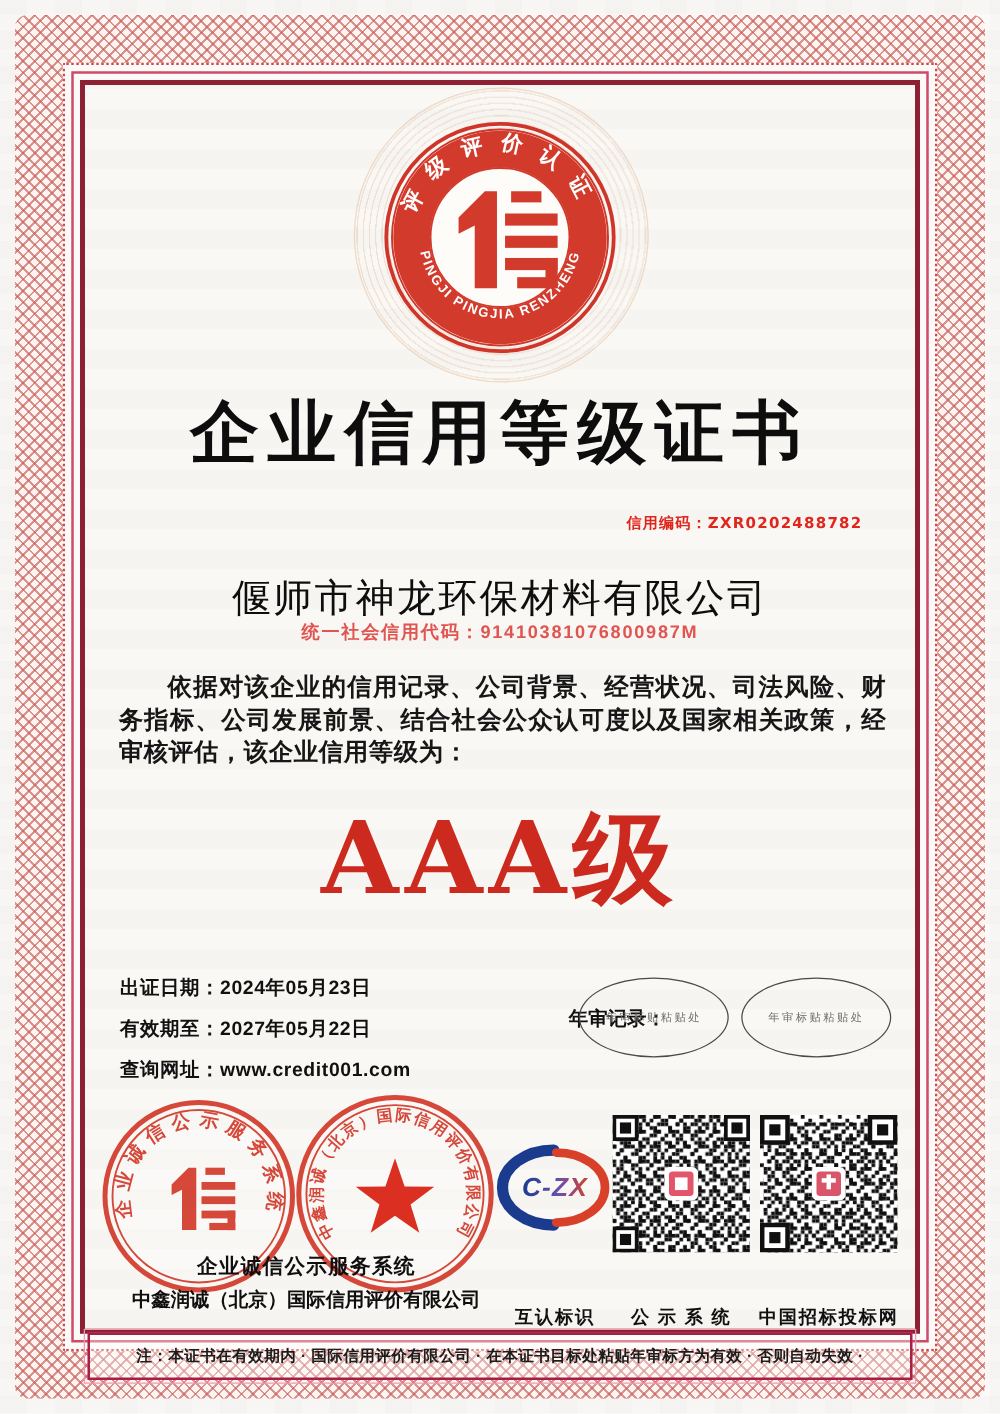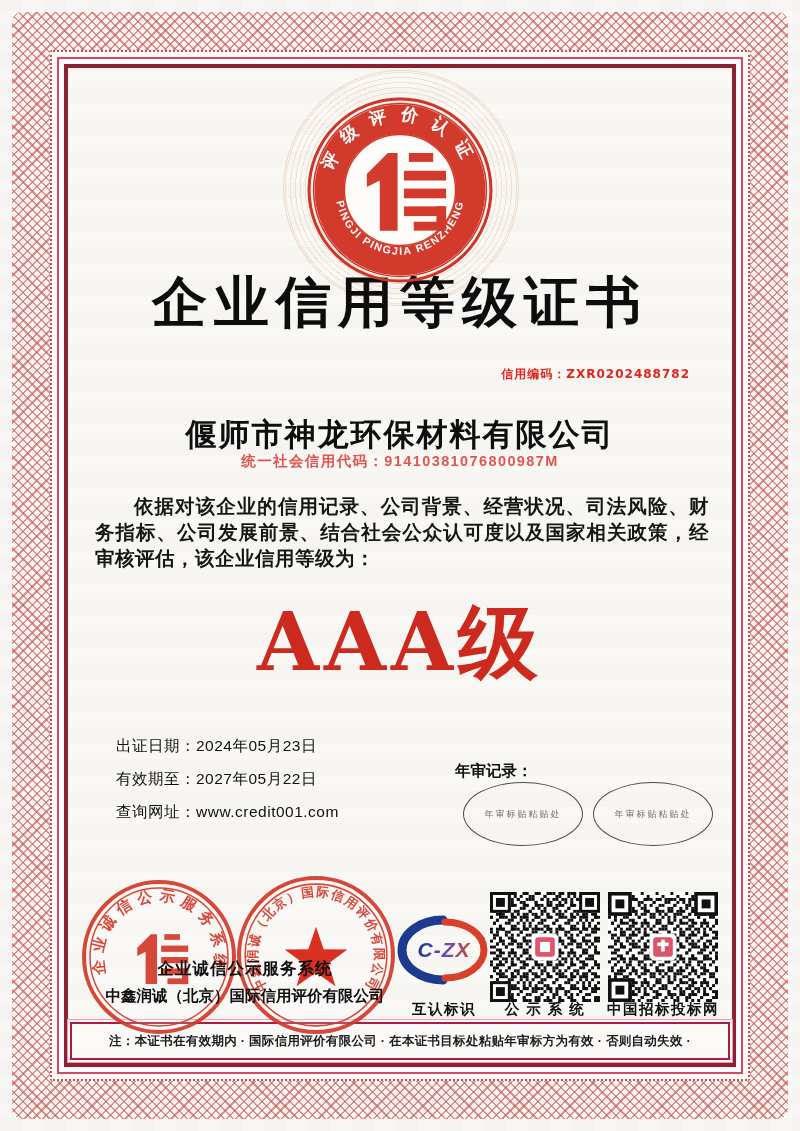--- a/index.html
+++ b/index.html
@@ -17,35 +17,35 @@
       linear-gradient(#fdf4f1,#fdf4f1);}
   .lattice-hole{position:absolute;inset:50px;background:#fbfaf8;border:2px dotted #d24a48;border-radius:2px;}
   .frame-thin{position:absolute;inset:57px;border:2px solid #cf4a66;background:transparent;}
   .frame-thick{position:absolute;inset:64px;border:4px solid #8e2033;background:#faf8f5;
     background-image:repeating-linear-gradient(0deg, rgba(190,190,190,0.06) 0 16px, rgba(255,255,255,0) 16px 32px);}
   
   .rosette{position:absolute;left:283px;top:70px;width:234px;height:234px;border-radius:50%;opacity:.75;
     background:repeating-radial-gradient(circle at 50% 50%, rgba(216,168,126,0.38) 0 1px, rgba(0,0,0,0) 1px 5px);
     border:1px solid rgba(216,168,126,0.5);}
   
-  .abs{position:absolute;}
+  .abs{position:absolute;margin-top:44px;}
   .ctr{text-align:center;width:100%;left:0;}
   
   .title{top:266px;font-size:55px;font-weight:900;letter-spacing:7px;color:#0d0d0d;}
   .subtitle{top:335px;font-size:23px;font-weight:700;letter-spacing:3.2px;color:#101010;}
   .creditline{top:366px;right:110px;font-size:12px;font-weight:700;color:#e0261c;letter-spacing:1px;
     font-family:"DejaVu Sans","Liberation Sans",sans-serif;}
-  .company{top:414px;font-size:31px;font-weight:700;letter-spacing:2px;color:#0e0e0e;}
+  .company{top:414px;font-size:31px;font-weight:400;letter-spacing:2px;color:#0e0e0e;}
   .uscc{top:452px;font-size:14.5px;font-weight:700;color:#e05550;letter-spacing:1.4px;}
   .body-par{top:494px;left:95px;width:614px;font-size:19.5px;font-weight:700;line-height:1.33;
     text-indent:2em;color:#161616;letter-spacing:.5px;text-align:justify;}
   .grade{top:590px;font-size:80px;font-weight:900;color:#cd2a1f;letter-spacing:5px;
     font-family:"DejaVu Serif","Liberation Serif",serif;}
   
-  .details{top:736px;left:116px;font-size:15.5px;font-weight:400;color:#111;}
+  .details{top:736px;left:96px;font-size:15.5px;font-weight:700;color:#111;}
   .details .row{margin-bottom:12px;letter-spacing:.5px;}
   .details .row.indent{padding-left:85px;}
   .ar-label{top:761px;left:455px;font-size:15.5px;font-weight:800;color:#111;}
   .oval{position:absolute;width:118px;height:62px;border:1.5px solid #4a4a4a;border-radius:50%;
     display:flex;align-items:center;justify-content:center;}
   .oval span{font-size:9px;color:#6e6e6e;letter-spacing:2px;}
   
   .caption1{top:958px;left:100px;width:290px;text-align:center;font-size:16.5px;font-weight:900;color:#0f0f0f;letter-spacing:1px;z-index:6;}
   .caption2{top:986px;left:62px;width:366px;text-align:center;font-size:15.5px;font-weight:900;color:#0f0f0f;z-index:6;}
   .badge-label{top:1000px;text-align:center;font-size:14.5px;font-weight:800;color:#101010;letter-spacing:1.5px;z-index:6;}

